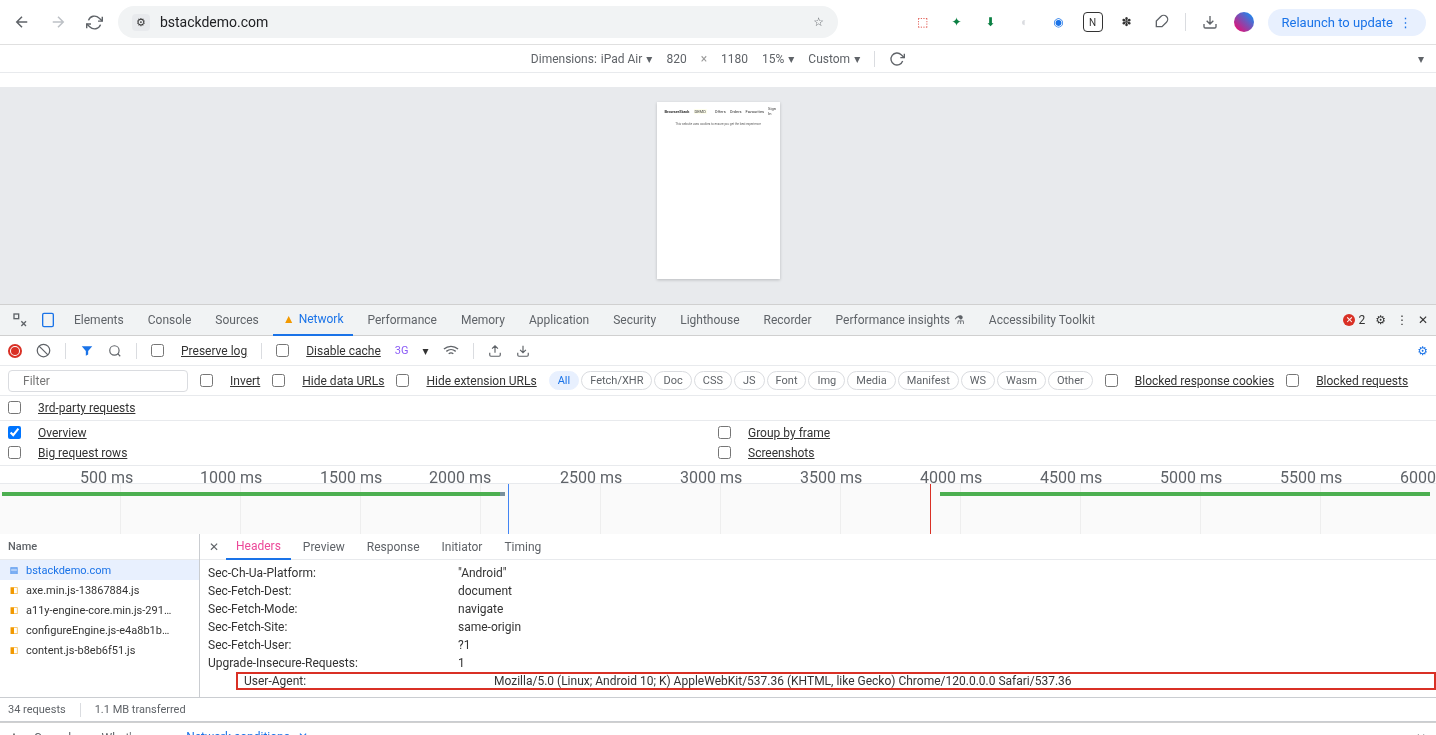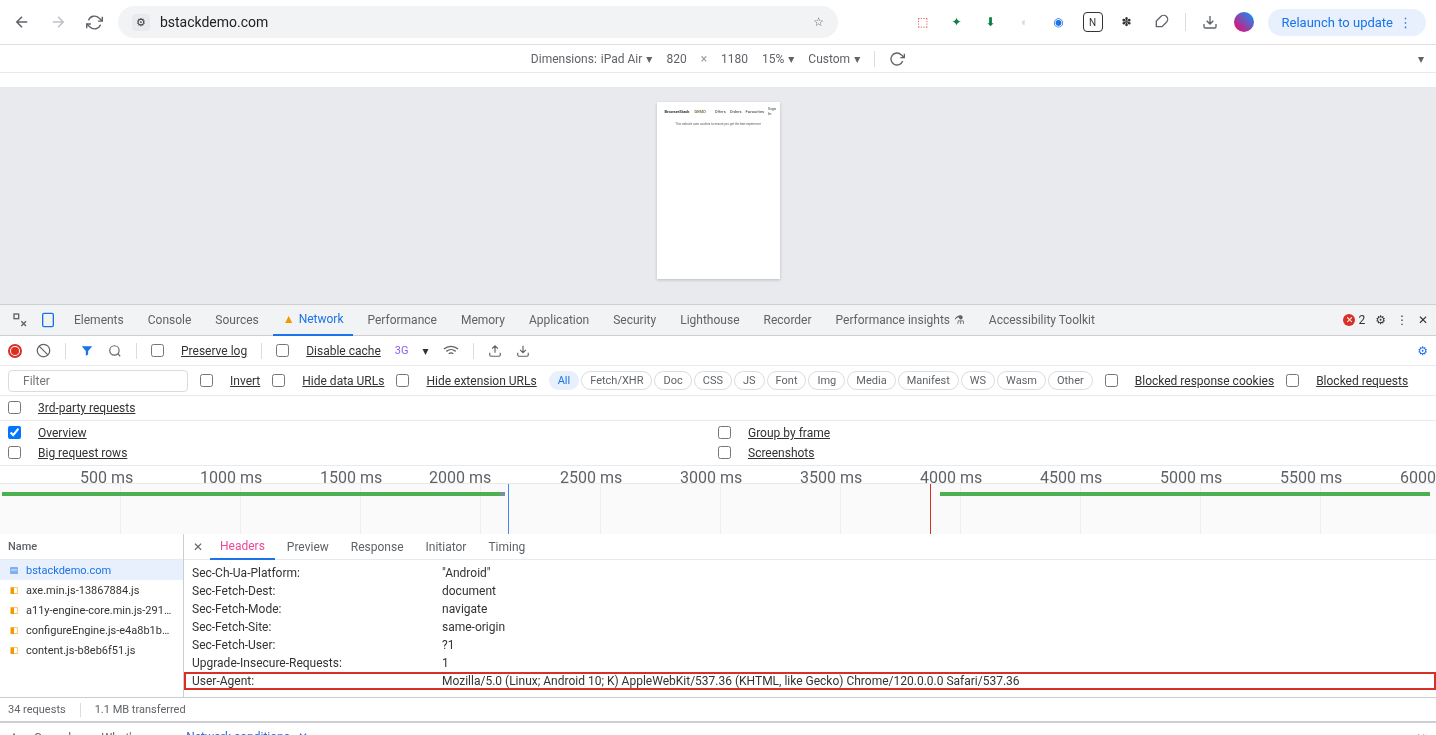--- a/index.html
+++ b/index.html
@@ -69,38 +69,38 @@
 .timeline-body { height: 50px; position: relative; background: #fafafa; }
 .timeline-grid { position: absolute; top: 0; bottom: 0; border-left: 1px solid #eee; }
 .timeline-bar { position: absolute; height: 4px; top: 8px; }
 .timeline-bar.green { background: #4caf50; }
 .timeline-vline { position: absolute; top: 0; bottom: 0; width: 1px; }
 .timeline-vline.blue { background: #4285f4; }
 .timeline-vline.red { background: #d93025; }
 
 
 .request-panel { display: flex; height: 164px; border-bottom: 1px solid #cacdd1; }
-.request-list { width: 184px; border-right: 1px solid #cacdd1; display: flex; flex-direction: column; }
+.request-list { width: 200px; border-right: 1px solid #cacdd1; display: flex; flex-direction: column; }
 .list-header { height: 26px; display: flex; align-items: center; padding: 0 8px; font-size: 11px; color: #5f6368; border-bottom: 1px solid #e8eaed; font-weight: 500; }
 .request-row { height: 20px; display: flex; align-items: center; padding: 0 8px; gap: 6px; font-size: 11px; cursor: pointer; }
 .request-row.selected { background: #e8f0fe; color: #1a73e8; }
 .req-icon { width: 12px; height: 12px; display: flex; align-items: center; justify-content: center; font-size: 9px; }
 .req-icon.doc { color: #1a73e8; }
 .req-icon.js { color: #f29900; }
 
 .detail-panel { flex: 1; display: flex; flex-direction: column; }
 .detail-tabs { height: 26px; display: flex; align-items: center; border-bottom: 1px solid #e8eaed; padding: 0 4px; gap: 2px; }
 .close-detail { width: 20px; text-align: center; cursor: pointer; color: #5f6368; }
 .detail-tab { padding: 0 10px; height: 26px; display: flex; align-items: center; font-size: 12px; cursor: pointer; color: #5f6368; }
 .detail-tab.active { color: #ec4899; border-bottom: 2px solid #1a73e8; }
 .headers-body { flex: 1; overflow: auto; padding: 4px 0; font-size: 12px; }
 .header-row { display: flex; padding: 2px 8px; }
 .header-key { width: 250px; color: #333; }
 .header-val { color: #333; flex: 1; }
-.header-row.highlight { outline: 2px solid #d93025; outline-offset: -2px; }
+.header-row.highlight { outline: 2px solid #d93025; outline-offset: -2px; margin-left: 36px; }
 
 
 .status-bar { height: 24px; display: flex; align-items: center; padding: 0 8px; gap: 14px; font-size: 11px; color: #5f6368; border-bottom: 1px solid #cacdd1; }
 .status-sep { height: 14px; border-left: 1px solid #dadce0; }
 
 
 .drawer-tabs { height: 30px; display: flex; align-items: center; padding: 0 8px; gap: 4px; border-top: 1px solid #d0d0d0; position: relative; }
 .drawer-tab { padding: 0 10px; height: 30px; display: flex; align-items: center; font-size: 12px; cursor: pointer; color: #5f6368; gap: 4px; }
 .drawer-tab.active { color: #1a73e8; border-bottom: 2px solid #1a73e8; }
 .drawer-close { position: absolute; right: 10px; cursor: pointer; color: #5f6368; }

